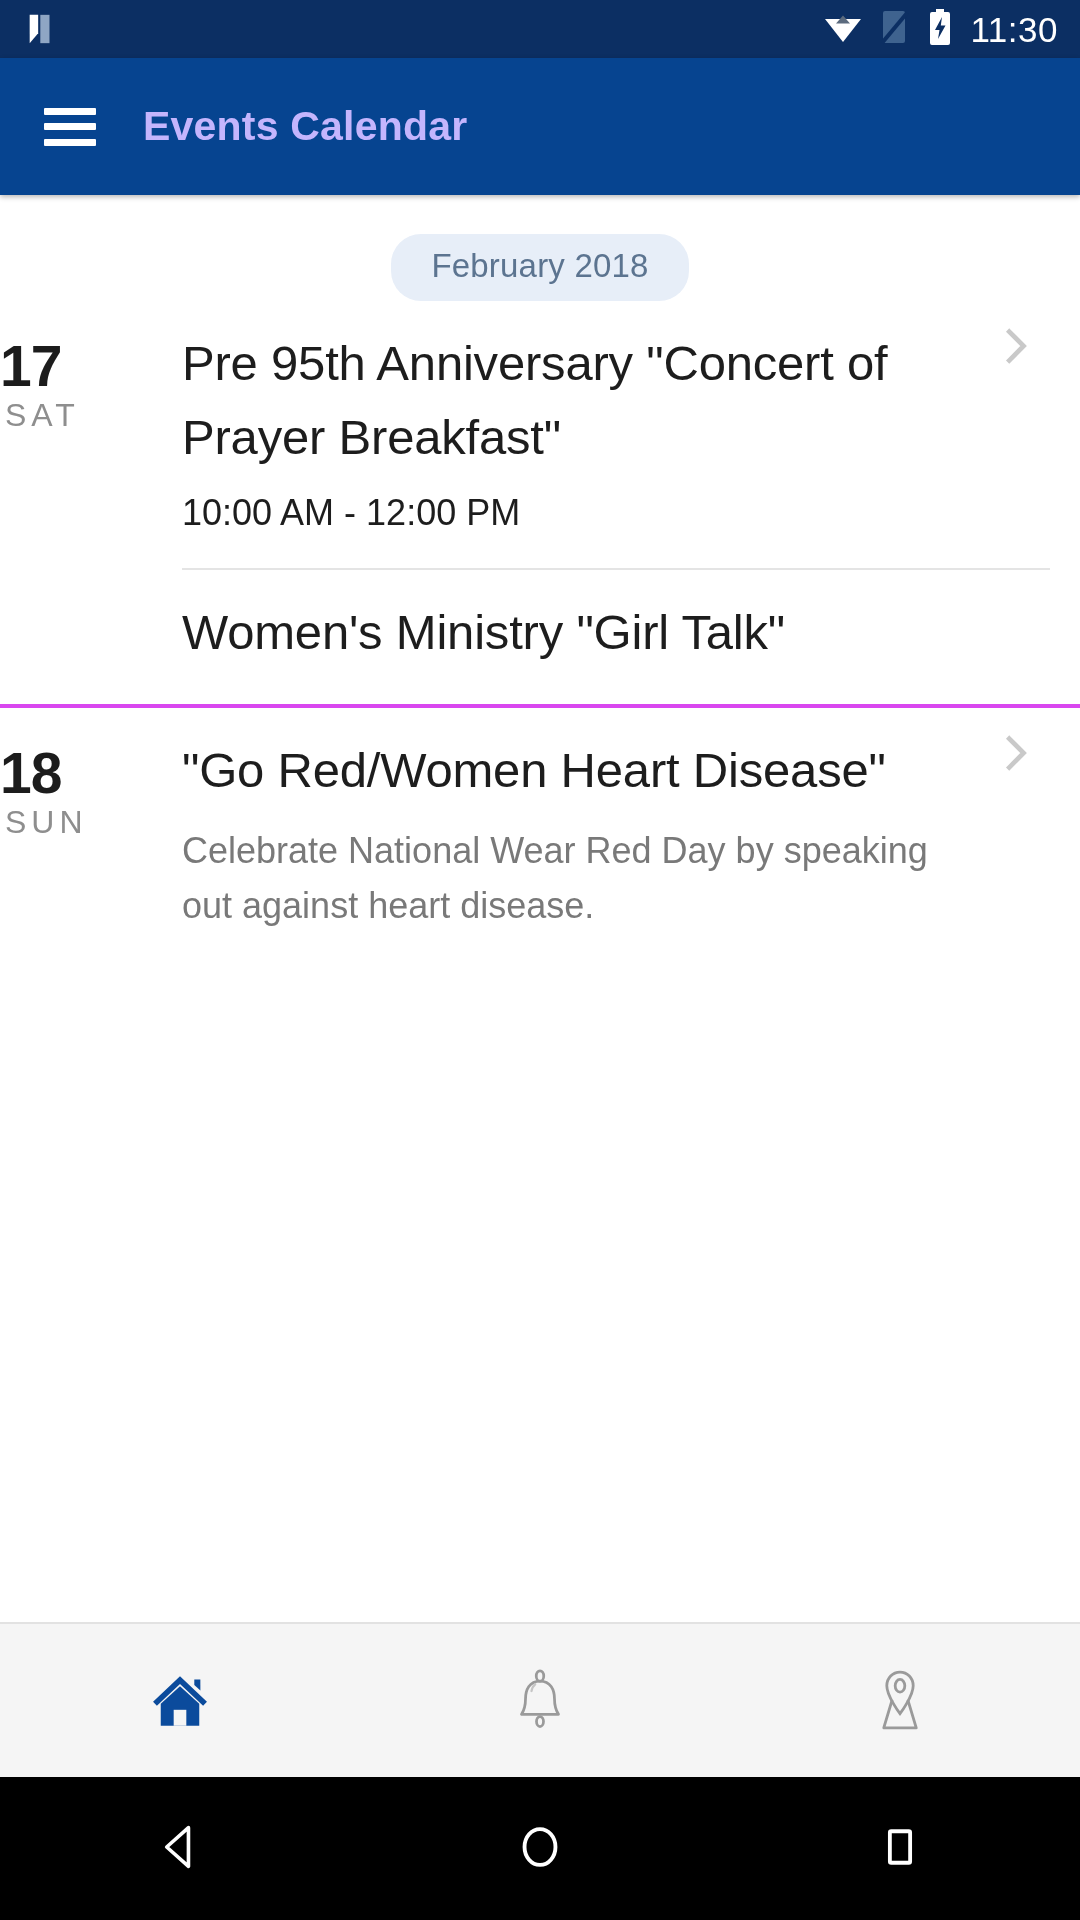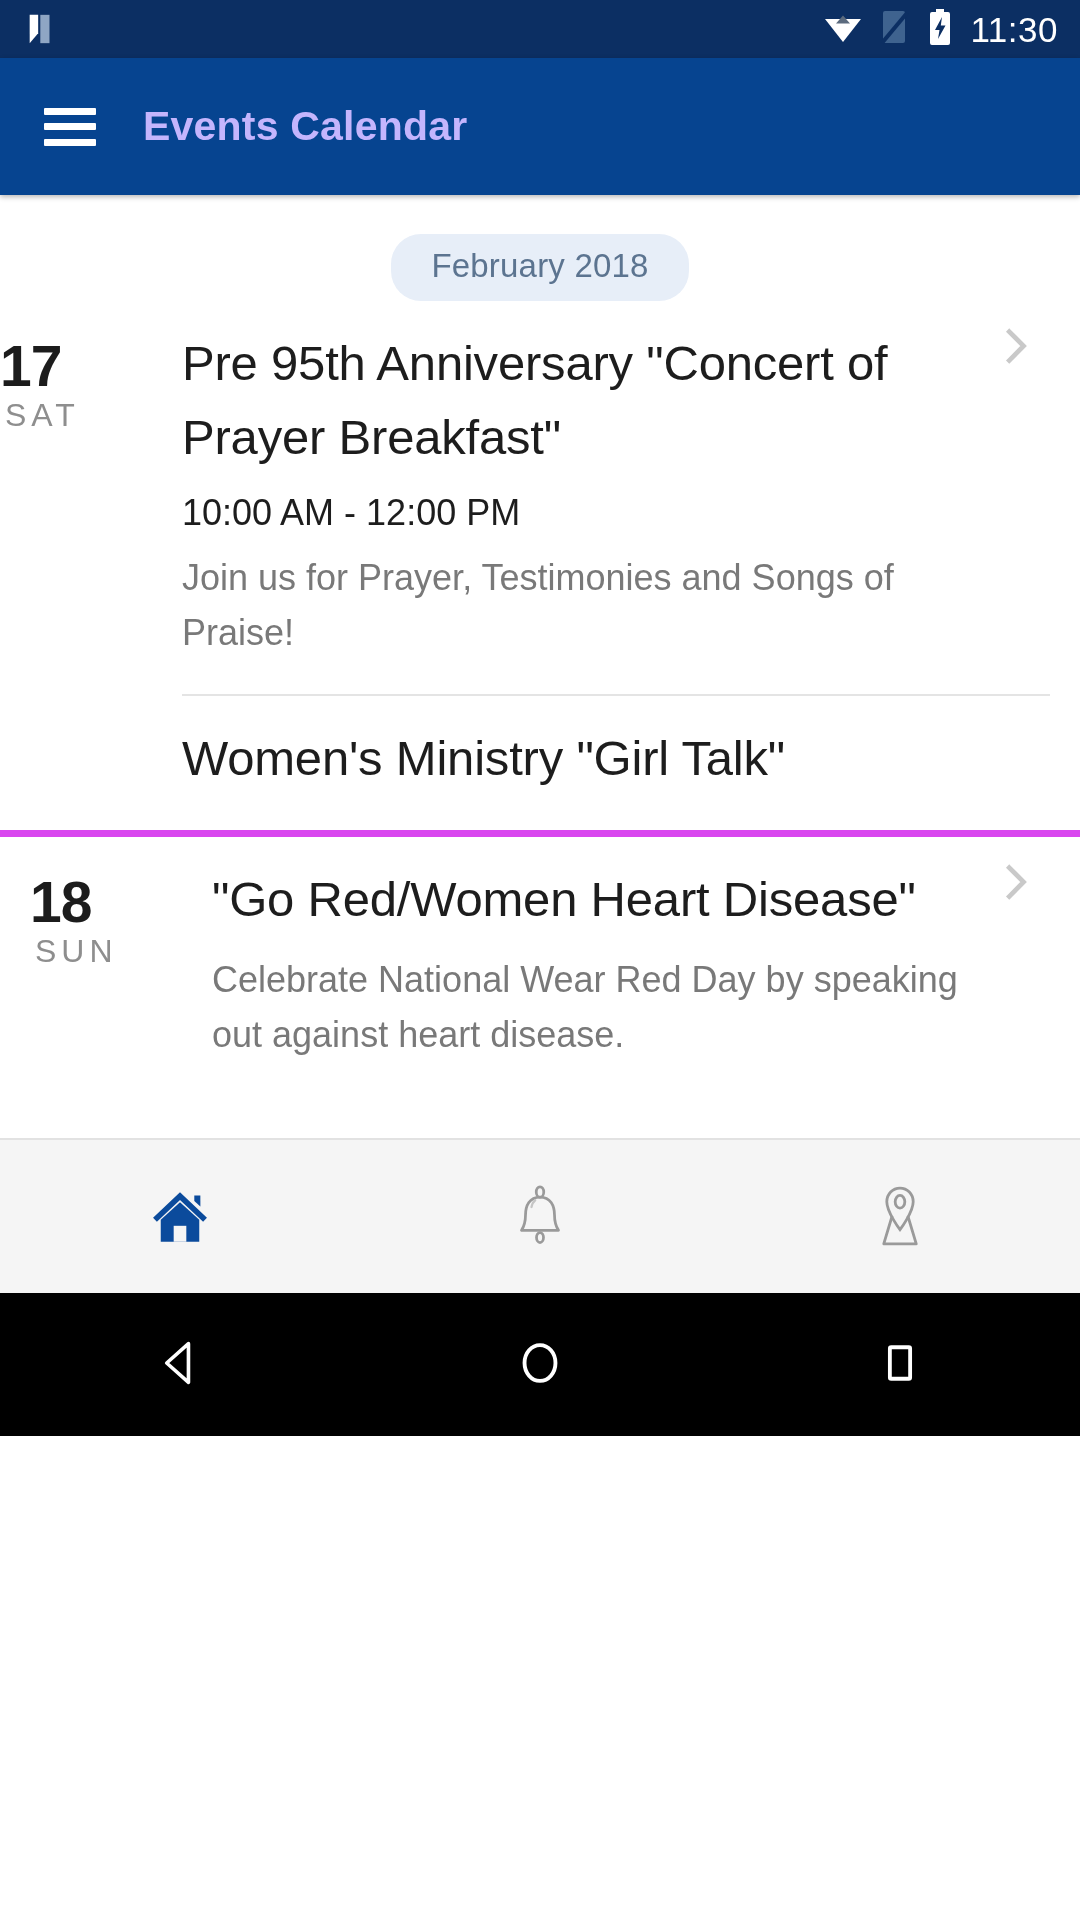--- a/index.html
+++ b/index.html
@@ -3,21 +3,21 @@
 <meta charset="utf-8">
 <style>
   * { margin:0; padding:0; box-sizing:border-box; }
   html, body { width:1080px; height:1920px; }
   body {
     font-family: "Liberation Sans", sans-serif;
     background:#ffffff;
     overflow:hidden;
     -webkit-font-smoothing:antialiased;
   }
-  #screen { position:relative; width:1080px; height:1436px; display:flex; flex-direction:column; background:#fff; }
+  #screen { position:relative; width:1080px; height:1920px; display:flex; flex-direction:column; background:#fff; }
 
   
   .statusbar {
     height:58px; flex:0 0 58px; background:#0c2f63;
     display:flex; align-items:center; padding:0 22px 0 24px; color:#fff;
   }
   .sb-left { display:flex; align-items:center; gap:10px; }
   .sb-right { margin-left:auto; display:flex; align-items:center; gap:18px; }
   .sb-time { font-size:35px; font-weight:500; letter-spacing:0.5px; line-height:1; }
   .nlogo { width:34px; height:34px; display:block; }
@@ -38,21 +38,21 @@
   
   .content { flex:1 1 auto; background:#fff; position:relative; overflow:hidden; }
 
   .month-row { display:flex; justify-content:center; padding-top:39px; }
   .month-pill {
     background:#e7eef8; color:#5c7490; border-radius:30px;
     padding:13px 40px 16px; font-size:33px; letter-spacing:0.2px;
   }
 
   .daygroup { display:flex; padding:0; position:relative; }
-  .daygroup + .daygroup { border-top:7px solid #d946ef;padding-left:30px; }
+  .daygroup + .daygroup { border-top:4px solid #d946ef; }
 
   .date-col {
     flex:0 0 182px; padding-top:37px;
     display:flex; flex-direction:column; align-items:flex-start;
   }
   .date-num { font-size:57px; font-weight:bold; color:#1c1c1c; line-height:1.0; letter-spacing:-1px; }
   .date-dow { font-size:32px; color:#8e8e8e; letter-spacing:5px; margin-top:2px; margin-left:5px; }
 
   .events-col { flex:1 1 auto; padding-right:30px; }
 
@@ -143,21 +143,20 @@
     <div class="daygroup">
       <div class="date-col">
         <div class="date-num">17</div>
         <div class="date-dow">SAT</div>
       </div>
       <div class="events-col">
 
         <div class="event">
           <div class="event-title">Pre 95th Anniversary "Concert of Prayer Breakfast"</div>
           <div class="event-time">10:00 AM - 12:00 PM</div>
-          <div class="event-desc">Join us for Prayer, Testimonies and Songs of Praise!</div>
           <span class="chevron">
             <svg width="46" height="46" viewBox="0 0 24 24">
               <path d="M9 4.5 L16.5 12 L9 19.5" fill="none" stroke="#c9c9c9" stroke-width="2.4" stroke-linecap="square"></path>
             </svg>
           </span>
         </div>
 
         <div class="event">
           <div class="event-title">Women's Ministry "Girl Talk"</div>
         </div>

